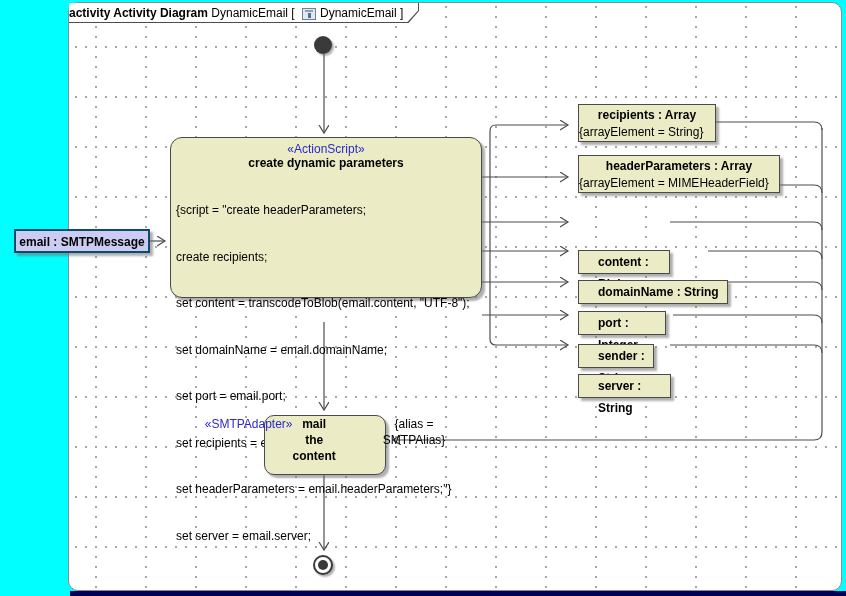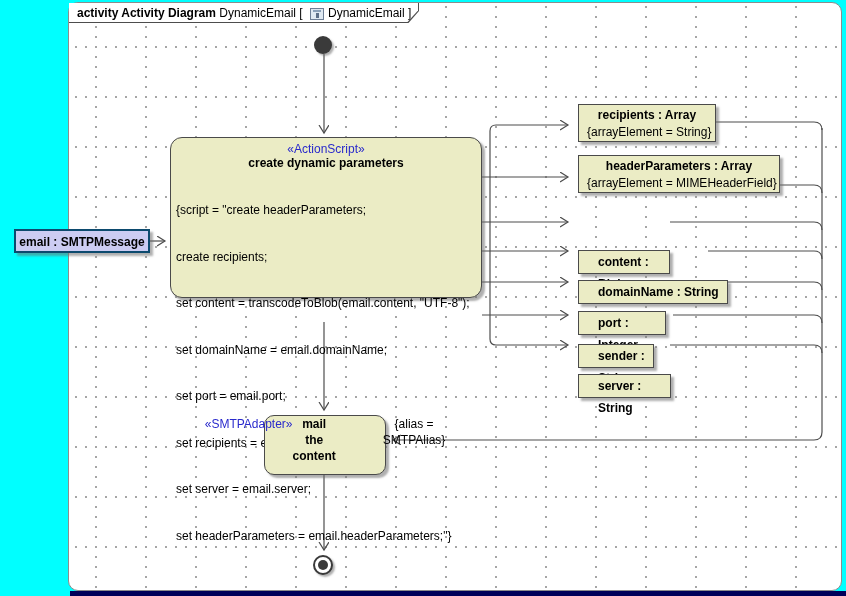--- a/index.html
+++ b/index.html
@@ -28,21 +28,21 @@
   
   .tab-outer{
     position:absolute;left:69px;top:3px;width:350px;height:20px;
     background:#4d4d4d;
     clip-path:polygon(0 0,100% 0,100% 40%,97% 100%,0 100%);
   }
   .tab-inner{
     position:absolute;left:0;top:0;right:1px;bottom:1px;
     background:#ffffff;
     clip-path:polygon(0 0,100% 0,100% 40%,97% 100%,0 100%);
-    display:flex;align-items:center;padding-left:8px;box-sizing:border-box;
+    display:flex;align-items:center;padding-left:0;box-sizing:border-box;
     white-space:pre;
   }
   .tab-kind{font-weight:bold;}
   .tab-icon{
     display:inline-block;width:14px;height:12px;margin:0 4px;
     border:1px solid #6e7f96;background:#dfe9f2;position:relative;top:1px;
     box-sizing:border-box;
   }
   .tab-icon::before{
     content:"";position:absolute;left:2px;top:1px;width:8px;height:2px;background:#8aa0b8;
@@ -64,21 +64,21 @@
   .action{left:170px;top:137px;width:312px;height:161px;padding:4px 0 0 0;}
   .action .script{padding:2px 5px 0 5px;line-height:15.5px;white-space:pre;}
   
   .email-node{
     left:4px;top:229px;width:136px;height:24px;
     background:var(--emailfill,#ccccf2);border:2px solid #0c4a6e;
     font-weight:bold;text-align:center;line-height:22px;margin-left:10px;
   }
   
   .obj{line-height:21px;font-weight:bold;}
-  .obj .tagline{font-weight:normal;line-height:15px;padding-left:8px;}
+  .obj .tagline{font-weight:normal;line-height:15px;padding-left:0;}
   .obj .nameline{line-height:20px;}
   .obj.single{padding-left:19px;margin-top:40px;}
   
   .adapter{left:264px;top:415px;width:122px;height:60px;border-radius:10px;
     display:flex;flex-direction:row;justify-content:center;line-height:16px;}
   
   .initial-node{
     position:absolute;left:314px;top:36px;width:18px;height:18px;border-radius:50%;
     background:#3a3a3a;box-shadow:2px 2px 2px rgba(110,110,110,.55);
   }
@@ -145,22 +145,22 @@
 <div class="node rounded shadowed action">
   <div class="stereotype">«ActionScript»</div>
   <div class="node-title">create dynamic parameters</div>
   <div class="script">
     <div>{script = "create headerParameters;</div>
     <div>create recipients;</div>
     <div>set content = transcodeToBlob(email.content, "UTF-8");</div>
     <div>set domainName = email.domainName;</div>
     <div>set port = email.port;</div>
     <div>set recipients = email.recipients;</div>
+    <div>set headerParameters = email.headerParameters;"}</div>
     <div>set server = email.server;</div>
-    <div>set headerParameters = email.headerParameters;"}</div>
   </div>
 </div>
 
 <div class="node shadowed email-node">
   <span>email : SMTPMessage</span>
 </div>
 
 <div class="node shadowed obj" style="left:578px;top:104px;width:138px;height:38px;">
   <div class="nameline node-title">recipients : Array</div>
   <div class="tagline">{arrayElement = String}</div>

